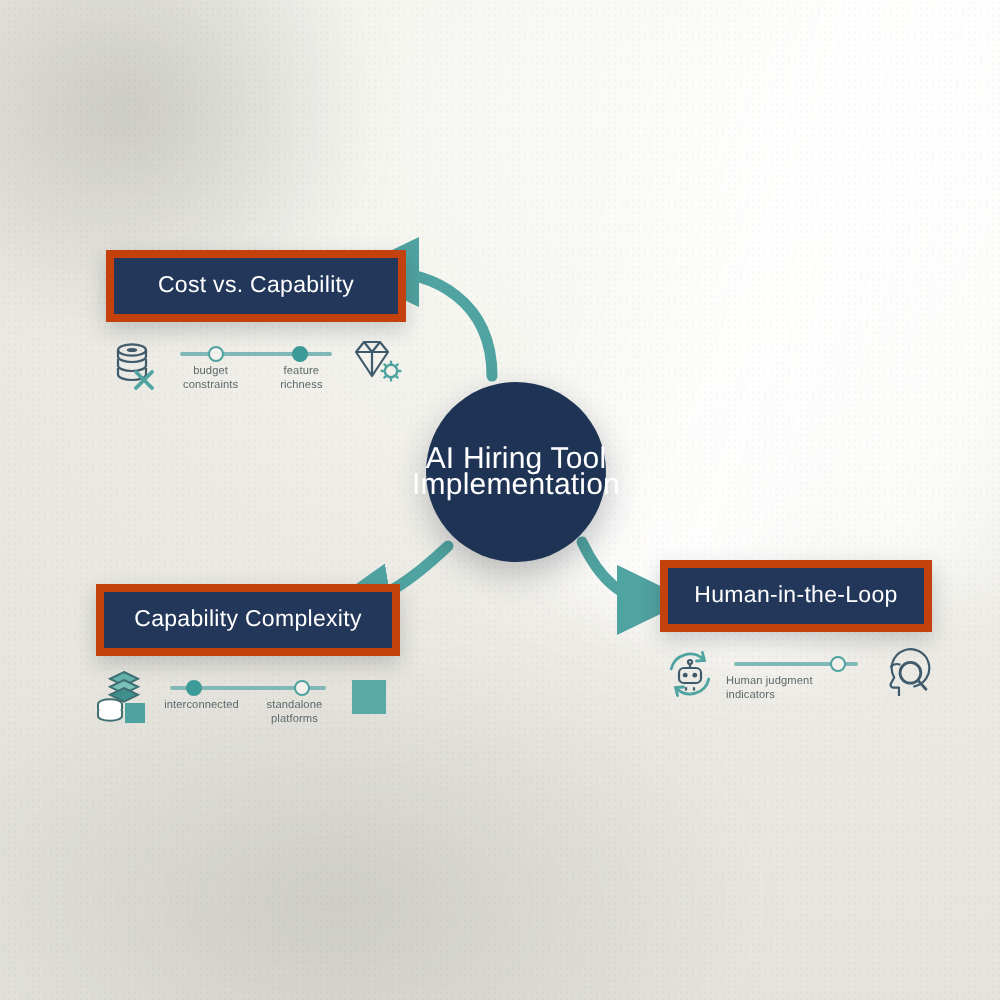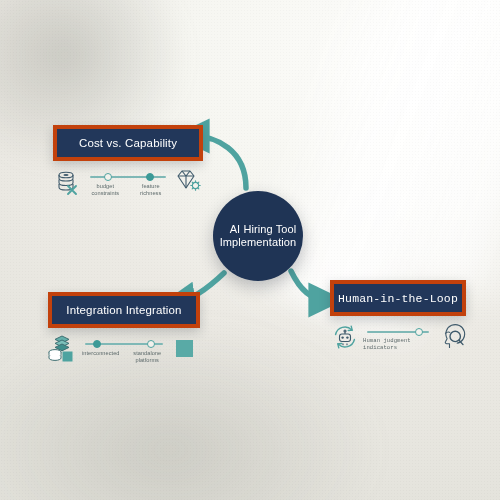--- a/index.html
+++ b/index.html
@@ -43,21 +43,21 @@
   #diagram{position:absolute;inset:0;}
 
   
   .hub{
     position:absolute;left:213px;top:191px;width:90px;height:90px;border-radius:50%;
     background:#1f3455;
     box-shadow:0 6px 16px rgba(40,48,60,.28);
     display:flex;align-items:center;justify-content:center;
   }
   .hub-label{
-    color:#ffffff;font-size:11px;line-height:13px;text-align:right;
+    color:#ffffff;font-size:15px;line-height:13px;text-align:center;
     letter-spacing:.1px;padding:0 6px;
   }
 
   
   .card{position:absolute;}
   .card-head{
     background:#22375a;color:#fff;border:4px solid #c2410c;
     font-size:11.5px;letter-spacing:.15px;
     display:flex;align-items:center;justify-content:center;
     box-shadow:0 4px 10px rgba(40,48,60,.22);
@@ -80,21 +80,21 @@
     font-size:5.6px;color:#5d6a6b;line-height:6.6px;text-align:center;width:46%;
     letter-spacing:.05px;
   }
   .icon-slot{width:30px;height:30px;flex:0 0 30px;display:flex;align-items:center;justify-content:center;}
 
   
   #card-cost{left:53px;top:125px;width:150px;}
   #card-cost .card-head{height:28px;}
   #card-integration{left:48px;top:292px;width:152px;}
   #card-integration .card-head{height:28px;}
-  #card-human{left:330px;top:280px;width:136px;font-family:Liberation Mono, monospace;}
+  #card-human{left:330px;top:280px;width:136px;}
   #card-human .card-head{height:28px;}
 </style>
 </head>
 <body>
 
 <div id="stage">
 
   <div class="wall-base"></div>
   <div class="shadow-corner"></div>
   <div class="shadow-bottom"></div>
@@ -157,21 +157,21 @@
             <circle cx="22.5" cy="18.5" r="3.1"></circle>
             <path d="M22.5,13.8 v1.6 M22.5,21.6 v1.6 M17.8,18.5 h1.6 M25.6,18.5 h1.6
                      M19.2,15.2 l1.1,1.1 M24.7,20.7 l1.1,1.1 M25.8,15.2 l-1.1,1.1 M20.3,20.7 l-1.1,1.1" stroke-linecap="round"></path>
           </g>
         </svg>
       </div>
     </div>
   </div>
 
   <div class="card" id="card-integration">
-    <div class="card-head">Integration Integration</div>
+    <div class="card-head">Capability Complexity</div>
     <div class="card-body">
       <div class="icon-slot">
         <svg width="30" height="30" viewBox="0 0 30 30">
           <g stroke="#3f6f72" stroke-width="1" fill="#64b0ab">
             <path d="M14,2 L21,5.4 L14,8.8 L7,5.4 z"></path>
             <path d="M14,6 L21,9.4 L14,12.8 L7,9.4 z" fill="#7cc0ba"></path>
             <path d="M14,10 L21,13.4 L14,16.8 L7,13.4 z" fill="#3f8f8c"></path>
           </g>
           <g stroke="#3f6f72" stroke-width="1" fill="#ffffff">
             <ellipse cx="7" cy="18" rx="6" ry="2.4"></ellipse>

